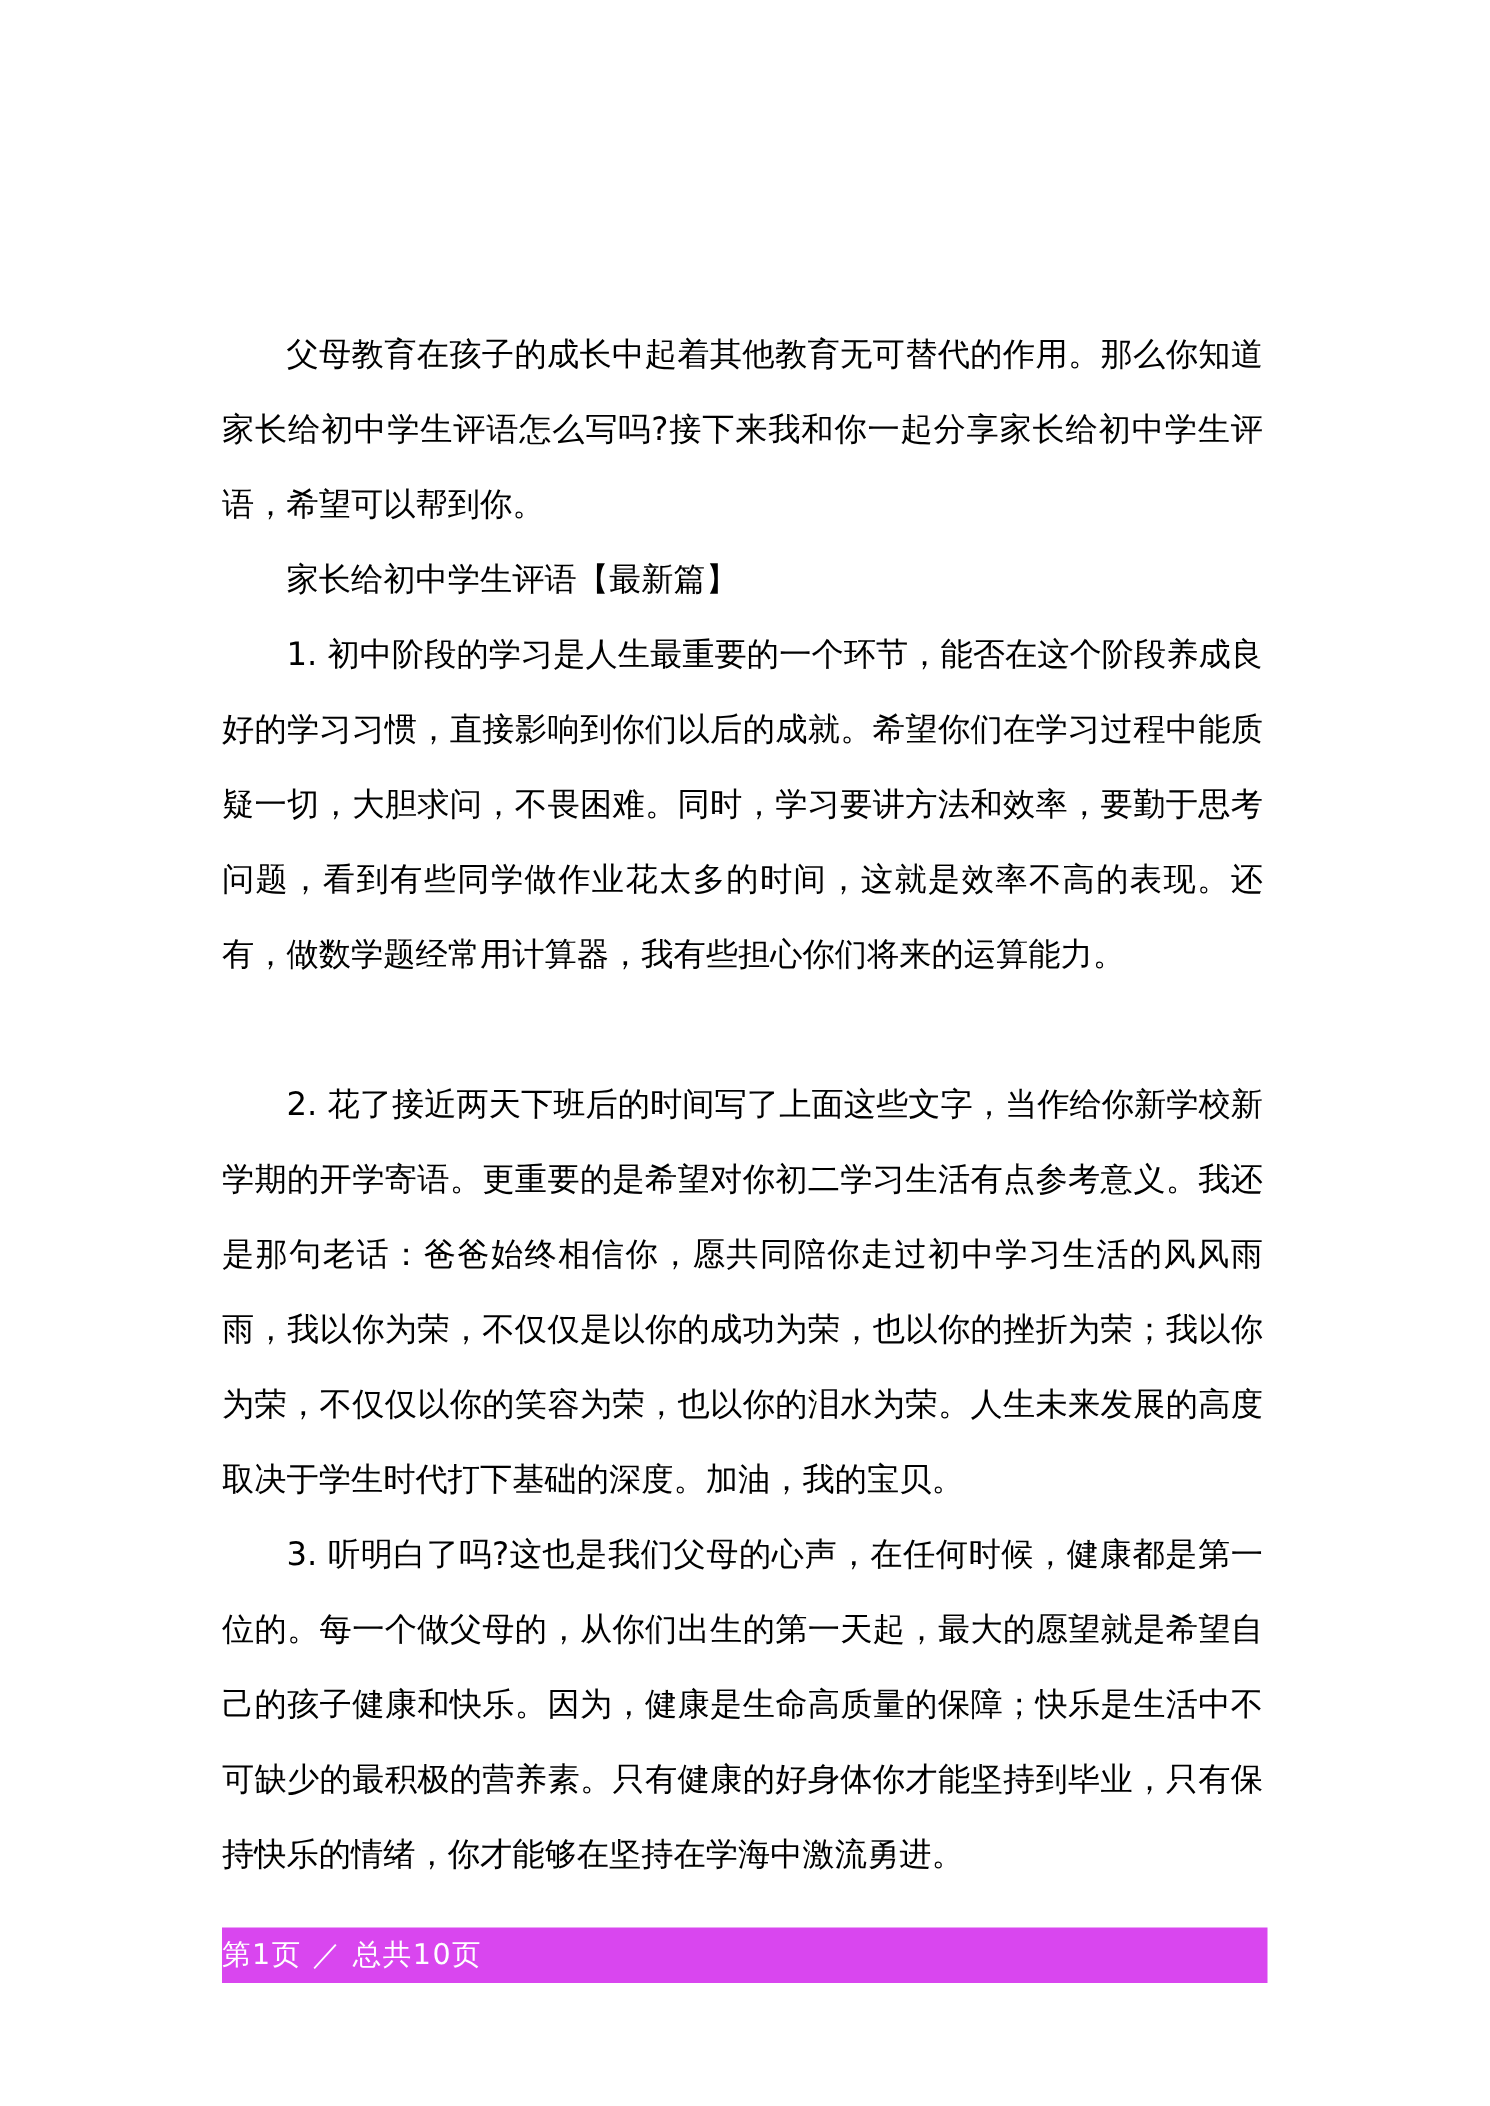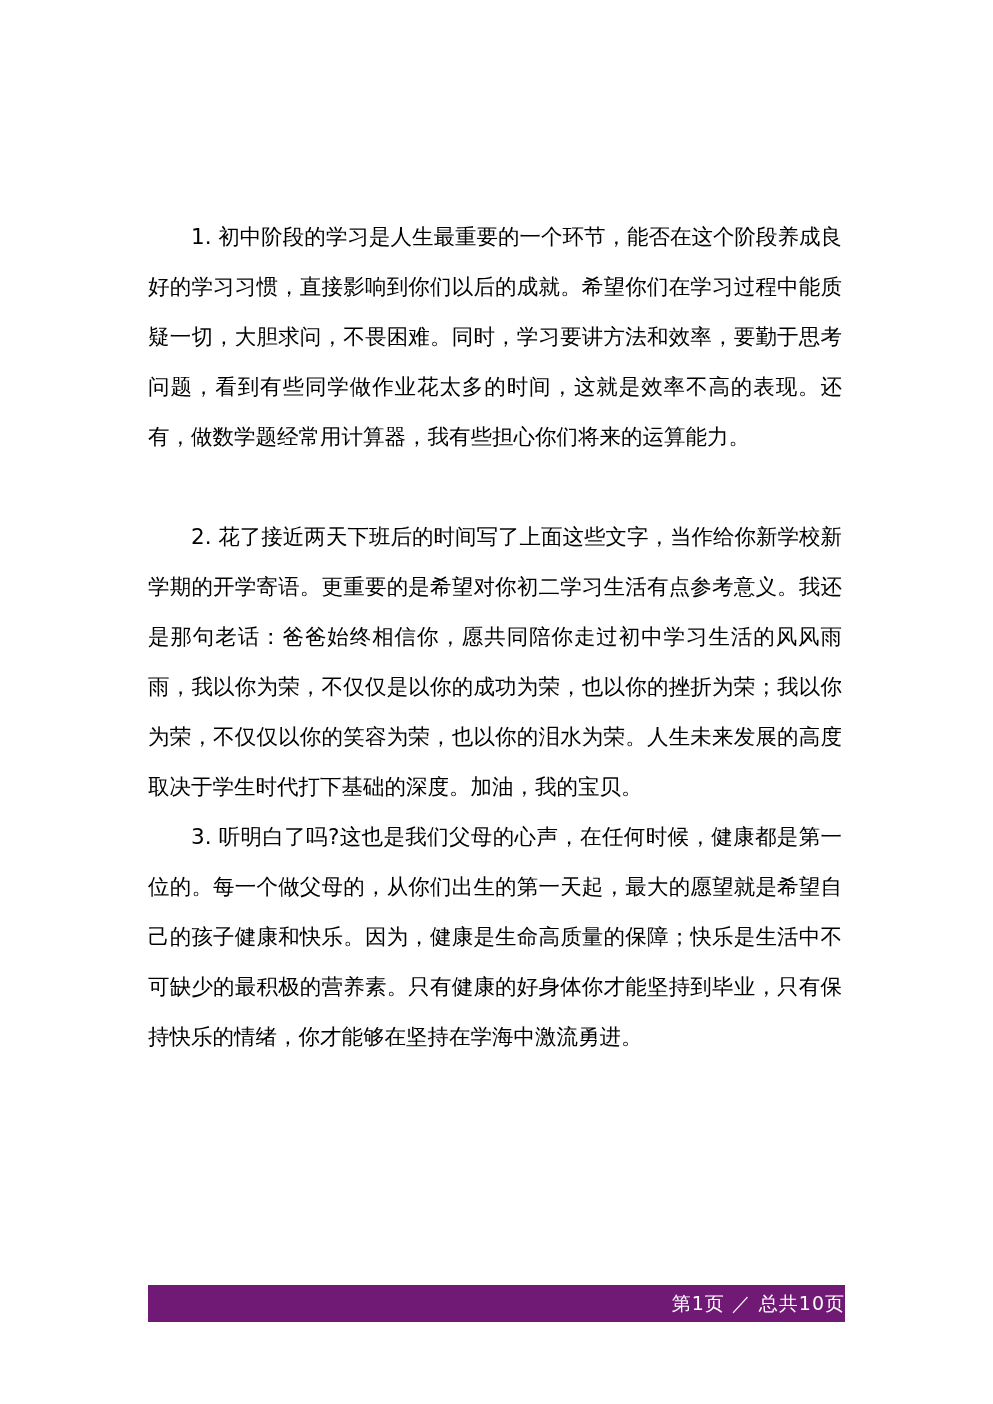--- a/index.html
+++ b/index.html
@@ -58,44 +58,46 @@
     height: 50px;
     line-height: 50px;
     font-size: 21.5px;
   }
   .footer-bar {
     position: absolute;
     left: 148px;
     top: 1285px;
     width: 697px;
     height: 37px;
-    background: #701a75;
+    background: #d946ef;
     color: #ffffff;
     display: flex;
     align-items: center;
-    justify-content: flex-end;
+    justify-content: flex-start;
   }
   .footer-text {
     font-size: 19px;
     line-height: 37px;
     color: #ffffff;
     letter-spacing: 1px;
     font-family: "DejaVu Sans", "Liberation Sans", sans-serif;
     white-space: pre;
   }
 </style>
 </head>
 <body>
 
 <div class="page">
 
 
   <div class="body-area">
 
+    <p class="para">父母教育在孩子的成长中起着其他教育无可替代的作用。那么你知道家长给初中学生评语怎么写吗?接下来我和你一起分享家长给初中学生评语，希望可以帮到你。</p>
 
+    <p class="para">家长给初中学生评语【最新篇】</p>
 
     <p class="para">1. 初中阶段的学习是人生最重要的一个环节，能否在这个阶段养成良好的学习习惯，直接影响到你们以后的成就。希望你们在学习过程中能质疑一切，大胆求问，不畏困难。同时，学习要讲方法和效率，要勤于思考问题，看到有些同学做作业花太多的时间，这就是效率不高的表现。还有，做数学题经常用计算器，我有些担心你们将来的运算能力。</p>
 
     <p class="spacer">&nbsp;</p>
 
     <p class="para">2. 花了接近两天下班后的时间写了上面这些文字，当作给你新学校新学期的开学寄语。更重要的是希望对你初二学习生活有点参考意义。我还是那句老话：爸爸始终相信你，愿共同陪你走过初中学习生活的风风雨雨，我以你为荣，不仅仅是以你的成功为荣，也以你的挫折为荣；我以你为荣，不仅仅以你的笑容为荣，也以你的泪水为荣。人生未来发展的高度取决于学生时代打下基础的深度。加油，我的宝贝。</p>
 
     <p class="para">3. 听明白了吗?这也是我们父母的心声，在任何时候，健康都是第一位的。每一个做父母的，从你们出生的第一天起，最大的愿望就是希望自己的孩子健康和快乐。因为，健康是生命高质量的保障；快乐是生活中不可缺少的最积极的营养素。只有健康的好身体你才能坚持到毕业，只有保持快乐的情绪，你才能够在坚持在学海中激流勇进。</p>
 
   </div>

